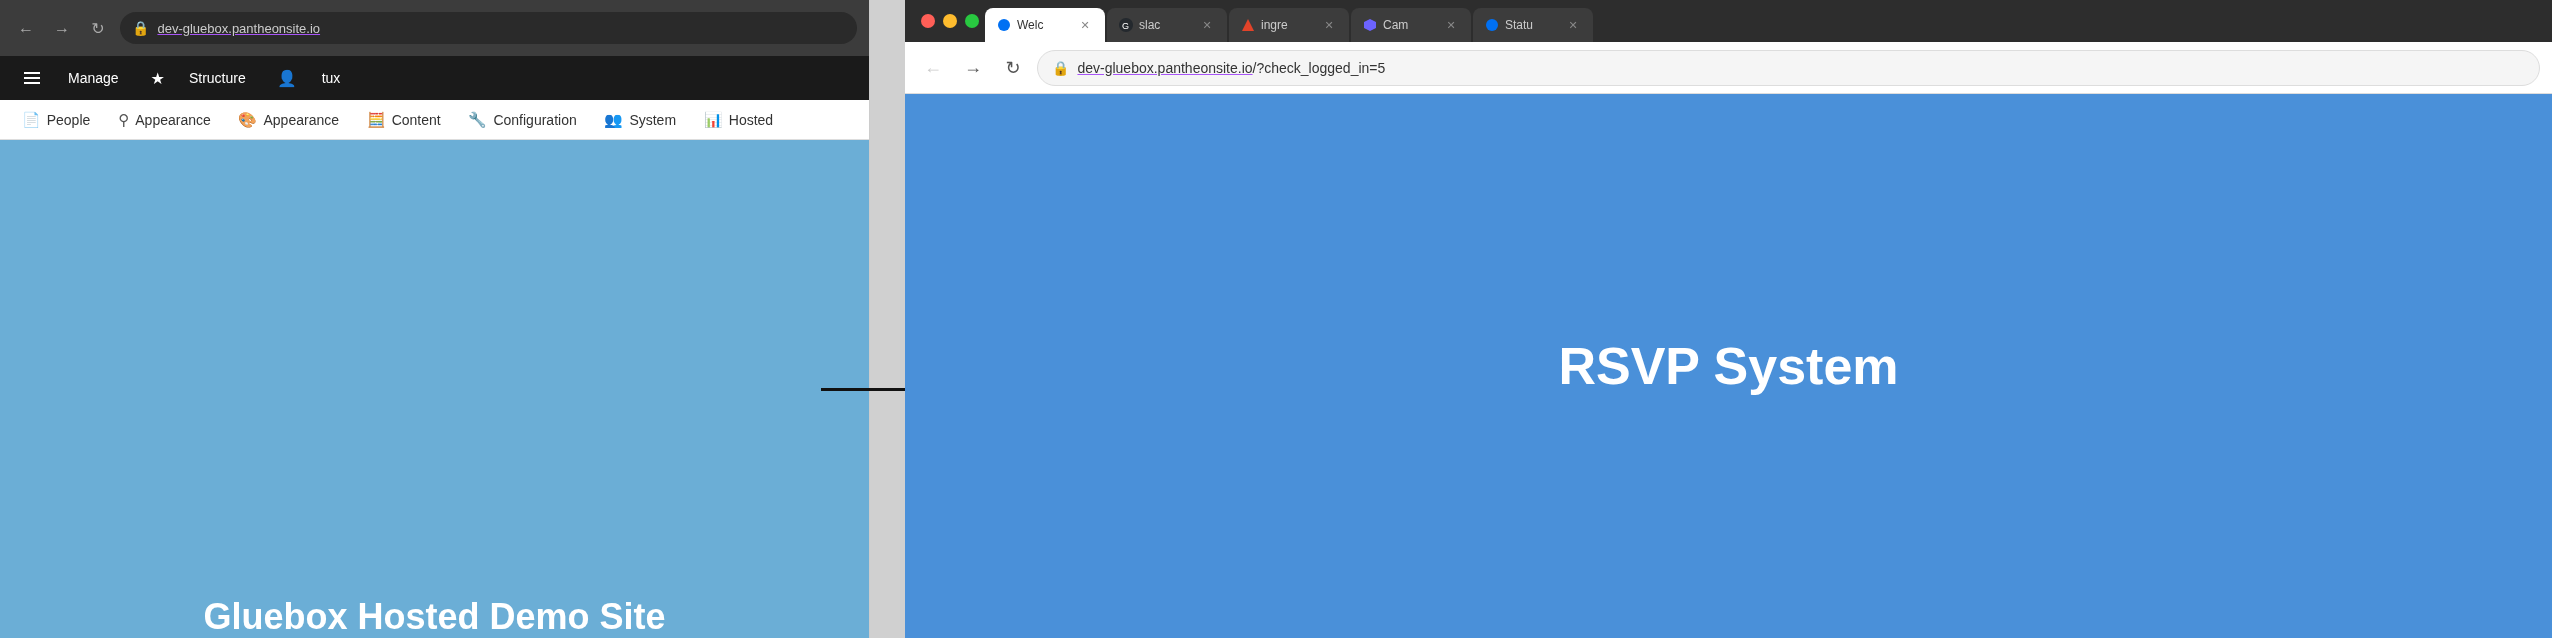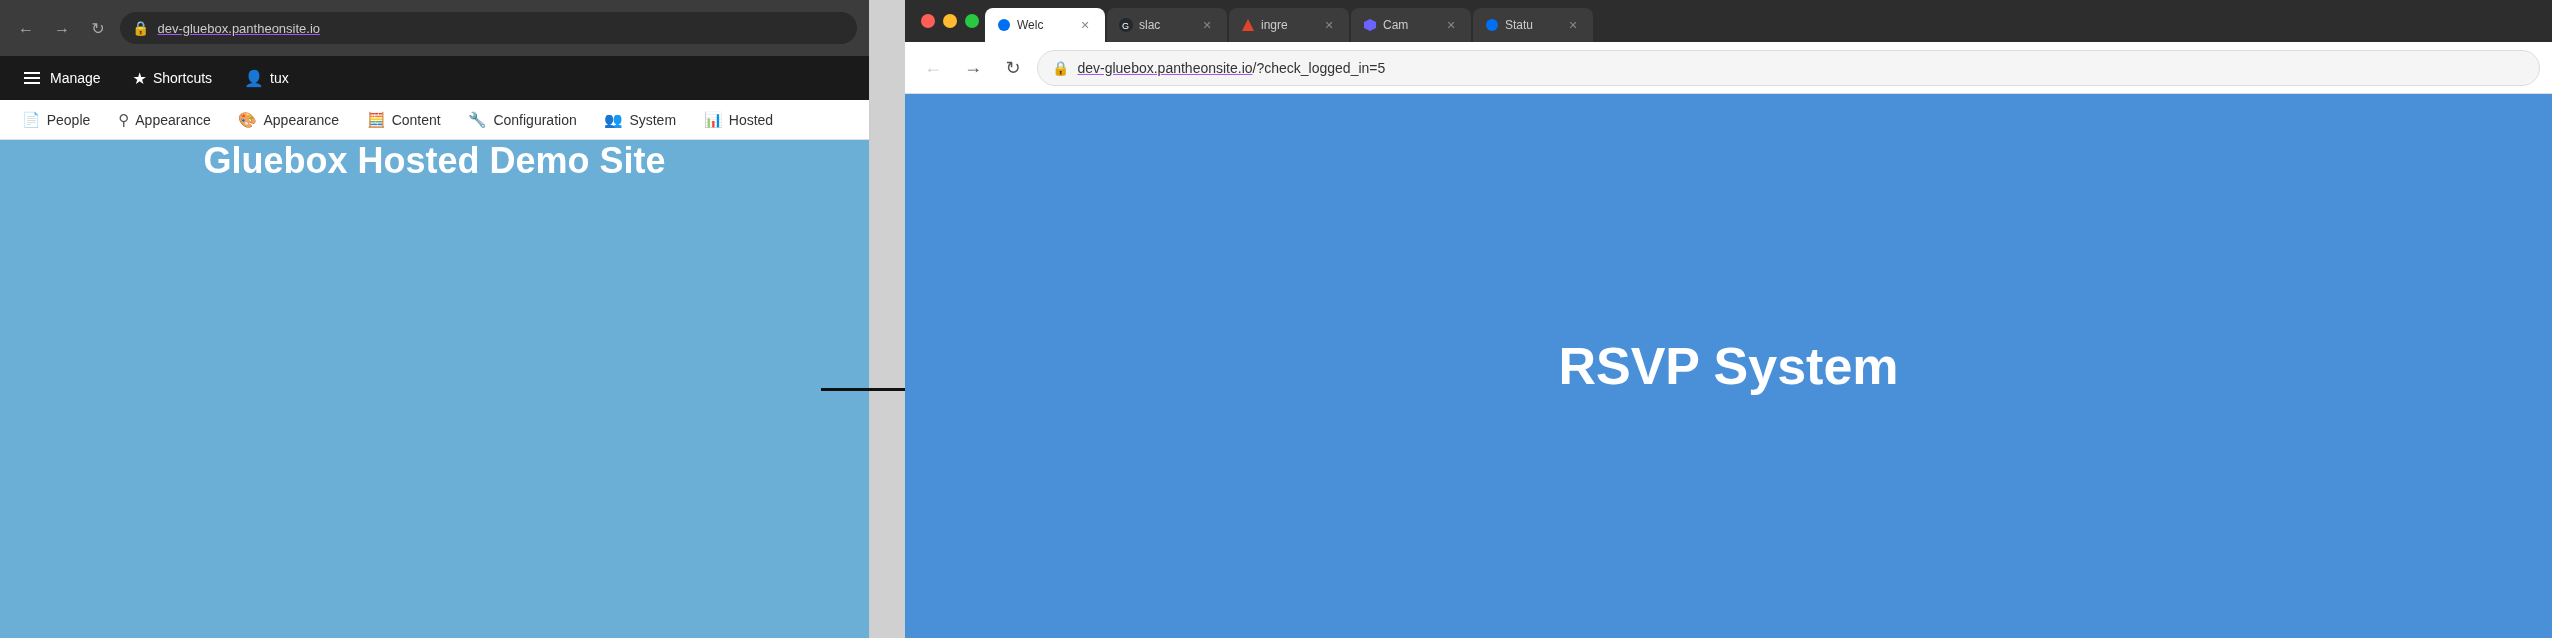--- a/index.html
+++ b/index.html
@@ -79,21 +79,21 @@
       background: #1a1a1a;
       display: flex;
       align-items: center;
       padding: 0 0 0 8px;
       gap: 0;
     }
 
     .toolbar-item {
       display: flex;
       align-items: center;
-      gap: 6px;
+      gap: 24px;
       padding: 0 16px;
       height: 44px;
       color: #fff;
       font-size: 14px;
       cursor: pointer;
       white-space: nowrap;
     }
 
     .toolbar-item .icon {
       font-size: 16px;
@@ -138,21 +138,21 @@
     .nav-item .nav-icon {
       font-size: 15px;
       color: #555;
     }
 
     
     .main-content-left {
       flex: 1;
       background: #6baed6;
       display: flex;
-      align-items: flex-start;
+      align-items: flex-end;
       justify-content: center;
       position: relative;
     }
 
     .site-title {
       font-size: 36px;
       font-weight: 700;
       color: #fff;
       text-align: center;
     }
@@ -355,21 +355,21 @@
     <div class="toolbar-item">
       <div class="hamburger">
         <span></span>
           <span></span>
           <span></span>
       </div>
       <span>Manage</span>
     </div>
     <div class="toolbar-item">
       <span class="icon">★</span>
-      <span>Shortcuts</span>
+      <span>Structure</span>
     </div>
     <div class="toolbar-item">
       <span class="icon">👤</span>
       <span>tux</span>
     </div>
   </div>
 
   <div class="drupal-nav">
     <div class="nav-item">
       <span class="nav-icon">📄</span>

